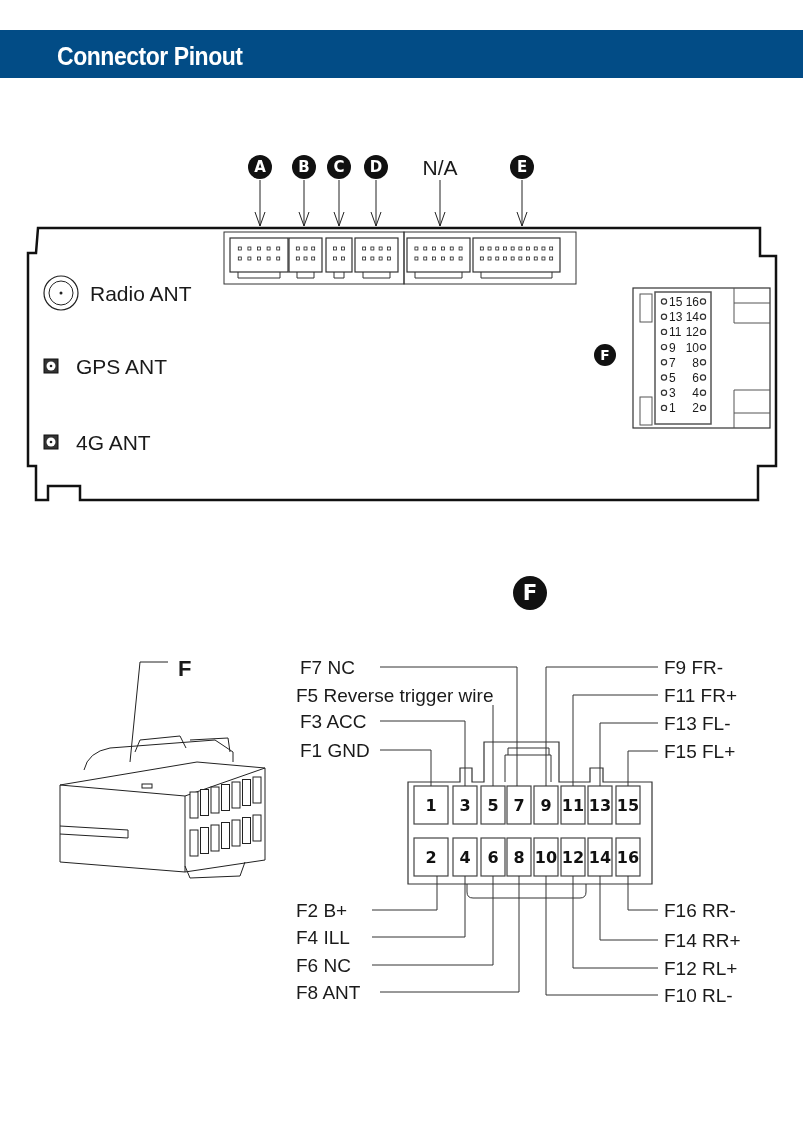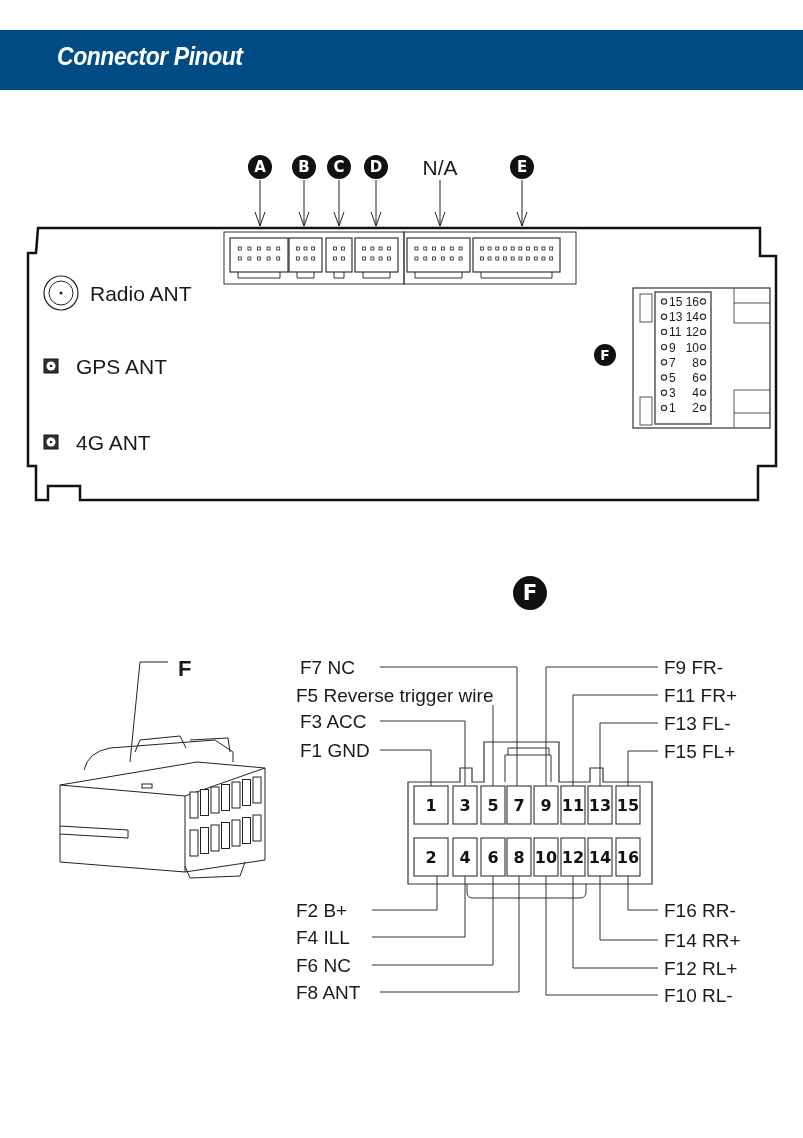--- a/index.html
+++ b/index.html
@@ -1,18 +1,18 @@
 <!DOCTYPE html>
 <html><head>
 <meta charset="utf-8">
 <style>
   html, body { margin:0; padding:0; background:#fff; }
   body { width:803px; height:1138px; position:relative; overflow:hidden;
          font-family:"Liberation Sans", sans-serif; color:#1a1a1a; }
-  .header { position:absolute; left:0; top:30px; width:803px; height:60px; background:#024c86;font-style:italic; }
+  .header { position:absolute; left:0; top:30px; width:803px; height:48px; background:#024c86; }
   .header-title { position:absolute; left:57px; top:12px; font-size:25px; font-weight:bold;
                   color:#fff; letter-spacing:-0.5px; font-family:"Liberation Sans", sans-serif; transform:scaleX(0.92); transform-origin:left; }
   svg { position:absolute; left:0; top:0; }
   .lbl { font-family:"Liberation Sans", sans-serif; fill:#1a1a1a; }
   .num { font-family:"DejaVu Sans", sans-serif; font-weight:bold; fill:#111; }
 </style>
 </head>
 <body>
 
 <div class="header">

